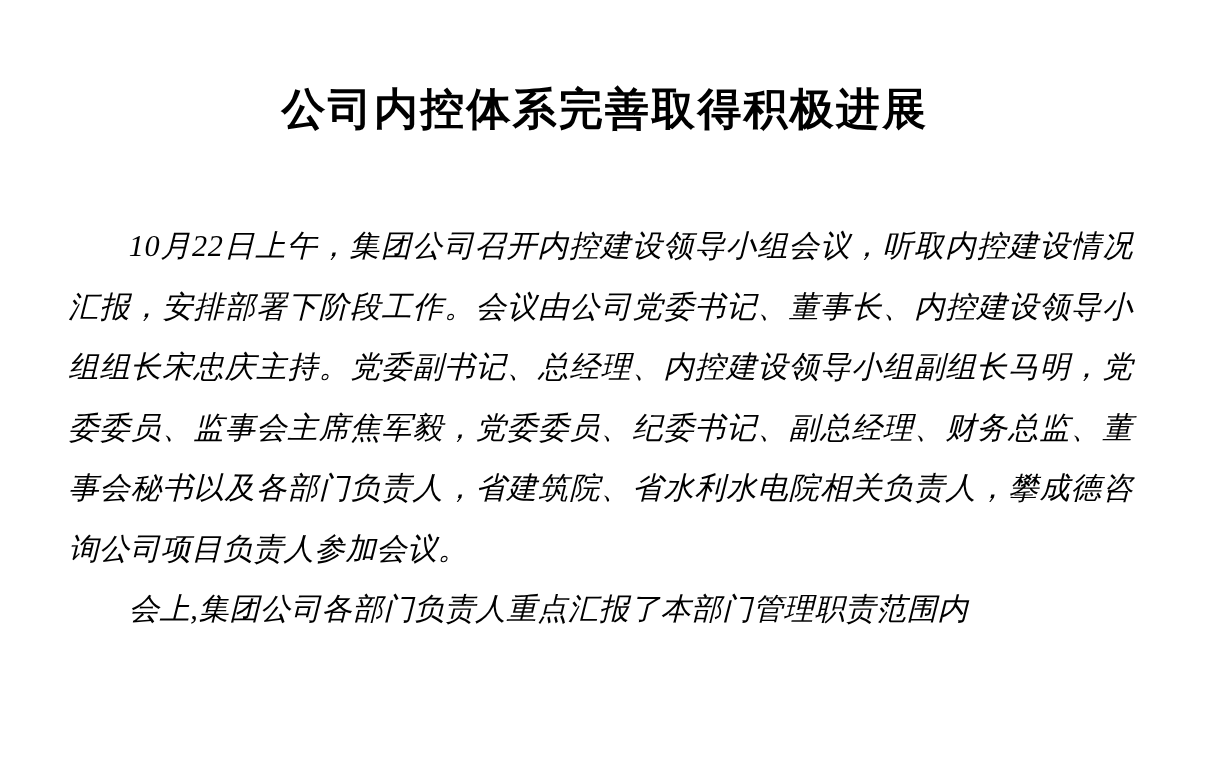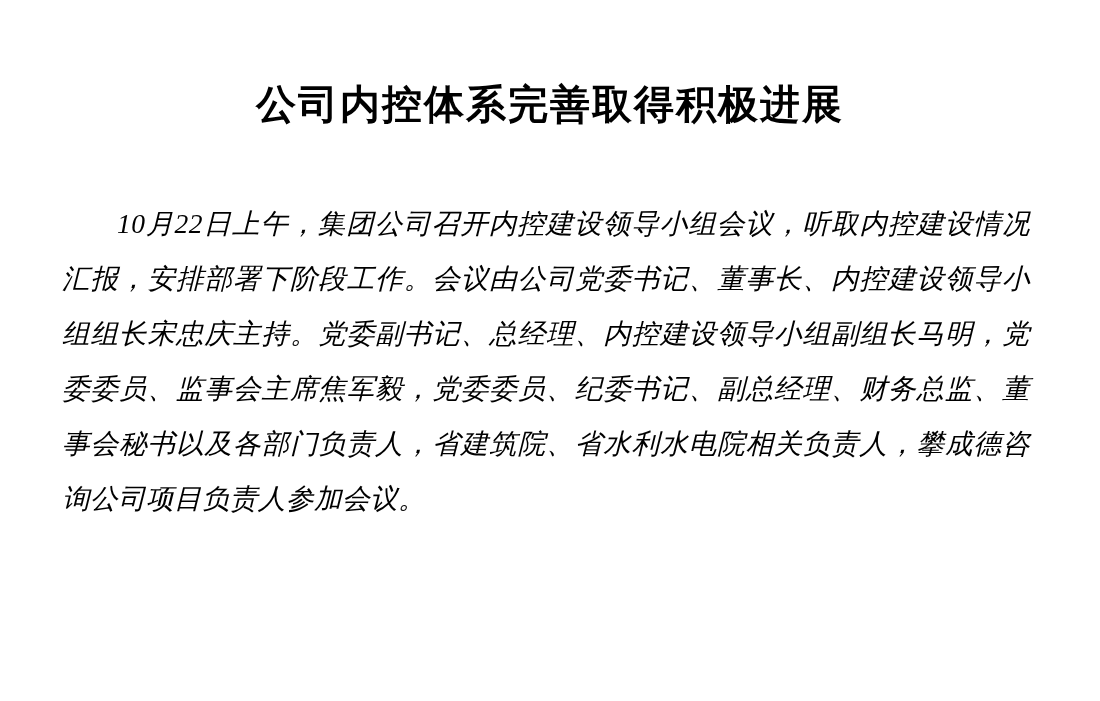--- a/index.html
+++ b/index.html
@@ -24,21 +24,21 @@
   }
   .doc-title {
     text-align: center;
     font-size: 40px;
     font-weight: bold;
     letter-spacing: 2px;
     line-height: 1.3;
     margin: 0;
     padding-top: 78px;
     padding-bottom: 0;
-    font-family: Liberation Sans, sans-serif;
+    font-family: Liberation Mono, monospace;
     color: #000000;
   }
   .body-block {
     padding: 0 70px 0 62px;
     margin-top: 66px;
   }
   .para {
     font-size: 27.5px;
     line-height: 55px;
     text-align: justify;
@@ -54,14 +54,15 @@
     margin-top: 0px;
   }
 </style>
 </head>
 <body>
 
 <div class="page">
   <h1 class="doc-title">公司内控体系完善取得积极进展</h1>
   <div class="body-block">
     <p class="para">10月22日上午，集团公司召开内控建设领导小组会议，听取内控建设情况汇报，安排部署下阶段工作。会议由公司党委书记、董事长、内控建设领导小组组长宋忠庆主持。党委副书记、总经理、内控建设领导小组副组长马明，党委委员、监事会主席焦军毅，党委委员、纪委书记、副总经理、财务总监、董事会秘书以及各部门负责人，省建筑院、省水利水电院相关负责人，攀成德咨询公司项目负责人参加会议。</p>
+    <p class="para">会上,集团公司各部门负责人重点汇报了本部门管理职责范围内</p>
   </div>
 </div>
 
 </body></html>

